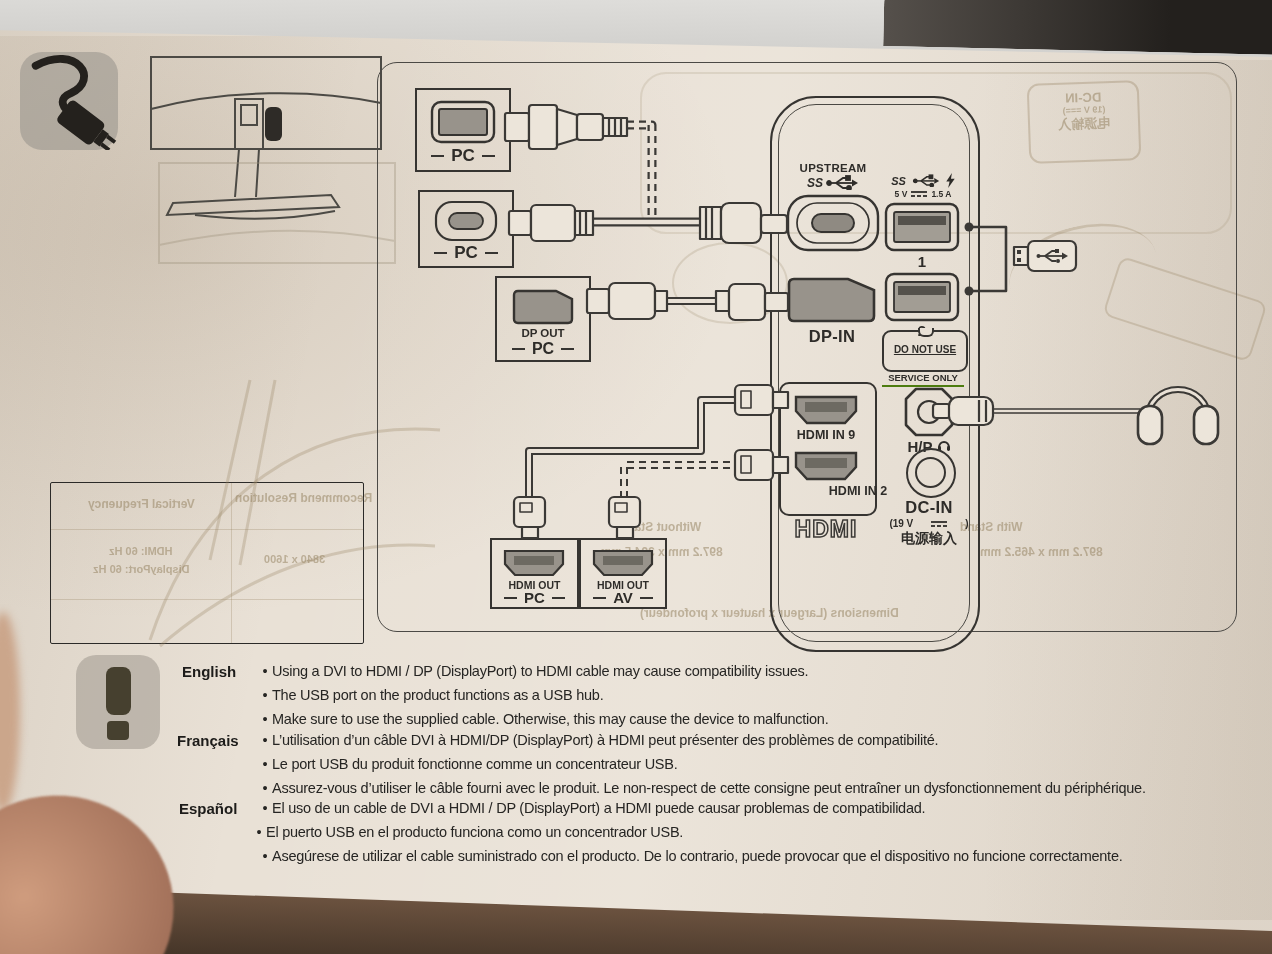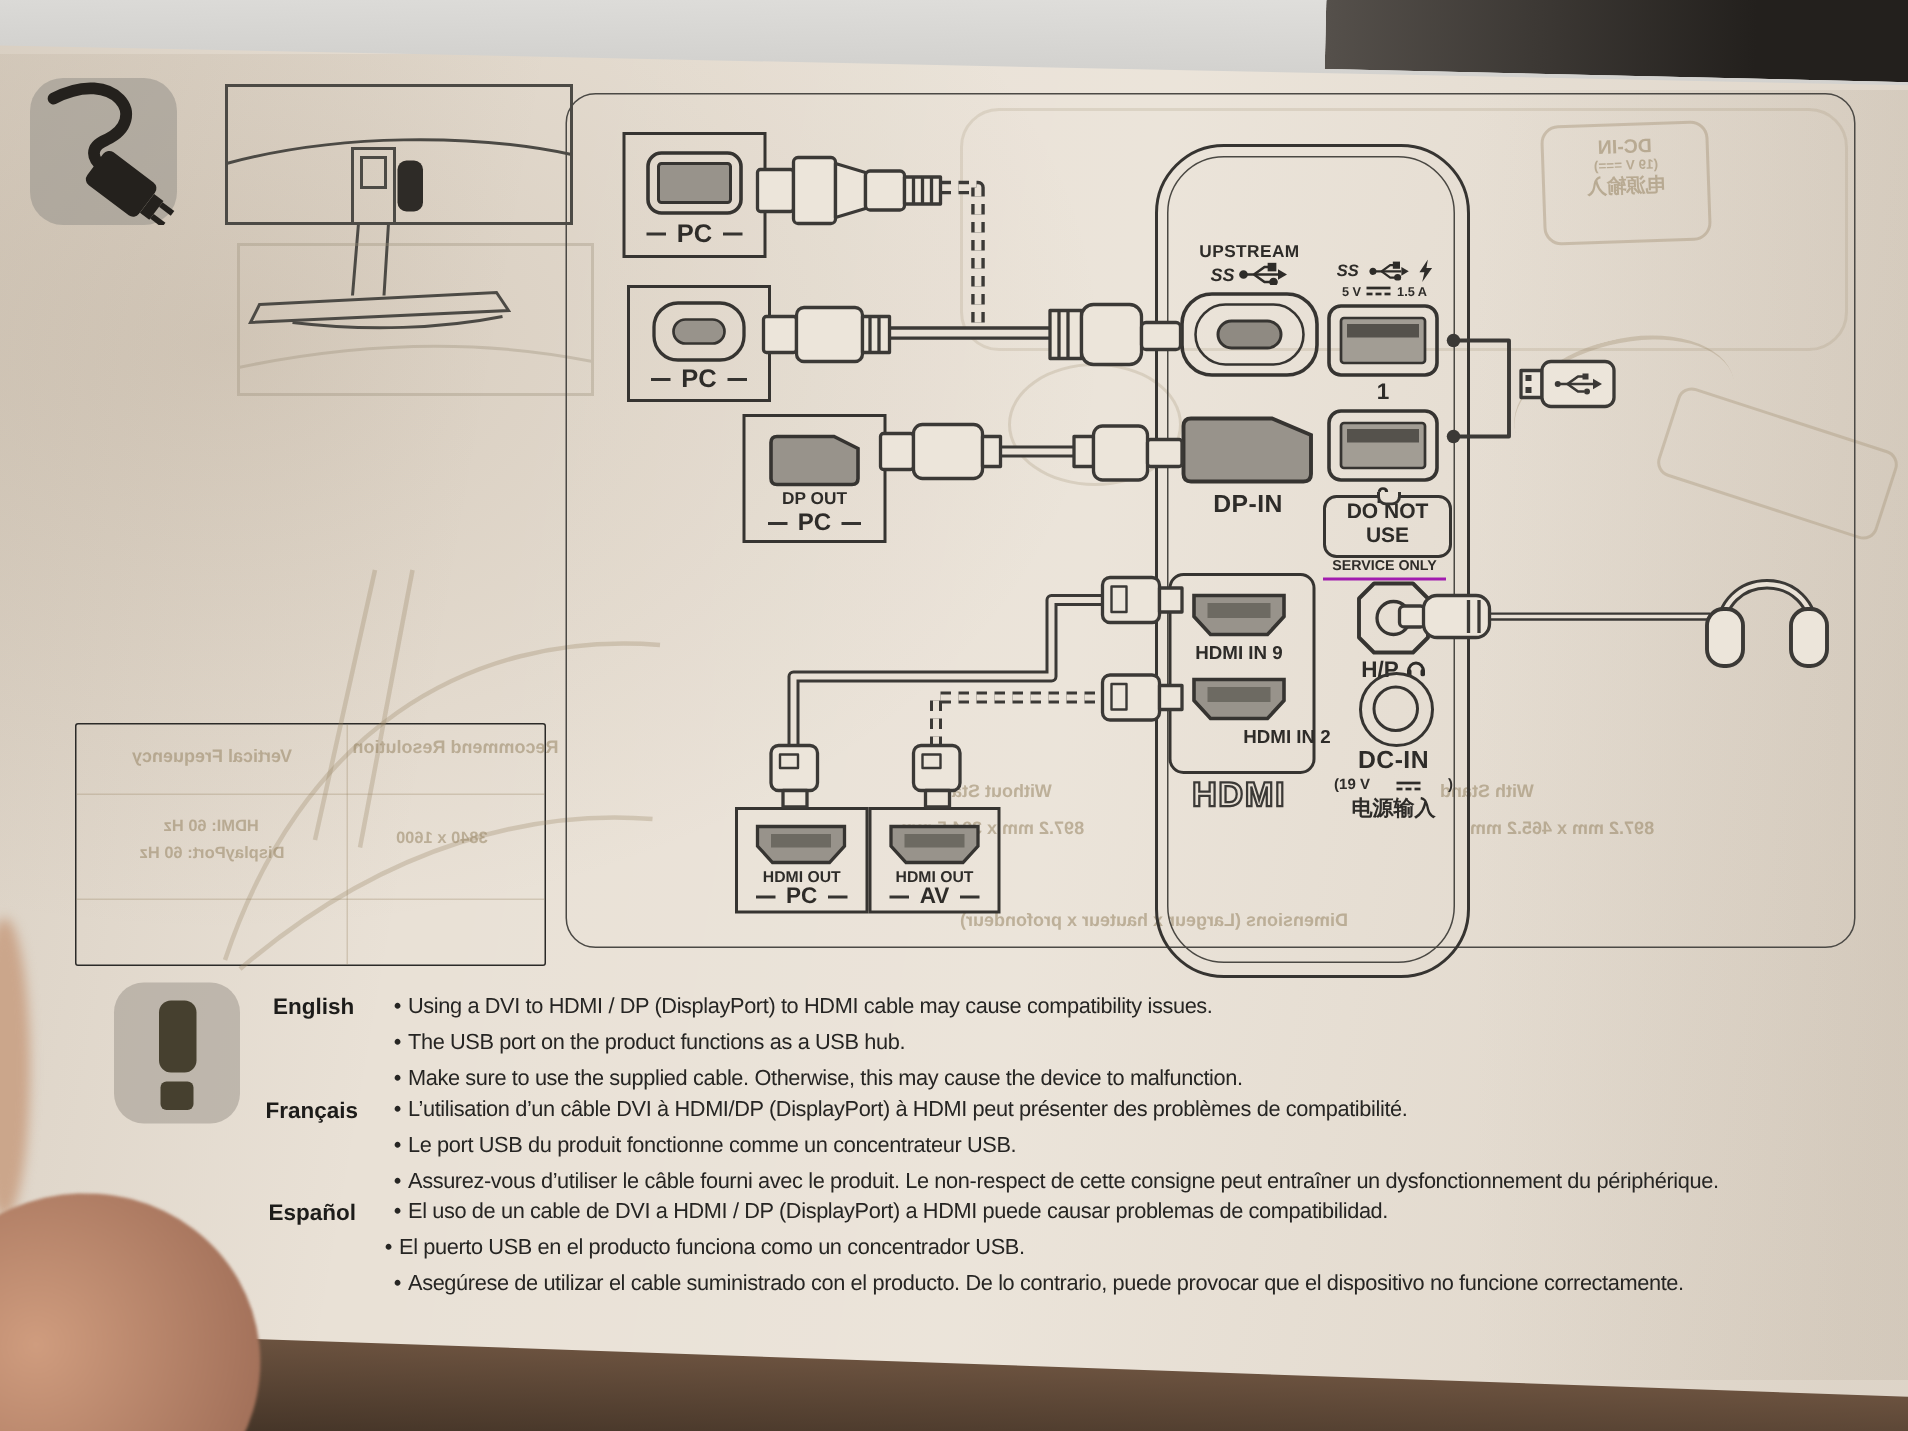--- a/index.html
+++ b/index.html
@@ -263,23 +263,23 @@
   </svg>
   <div class="abs tiny-b" style="left:884px;top:322px;width:76px;font-size:15px;">2</div>
 
   <svg class="abs" style="left:786px;top:276px;" width="92" height="48" viewBox="0 0 92 48">
     <path d="M8,3 H62 L88,14 V40 Q88,45 83,45 H8 Q3,45 3,40 V8 Q3,3 8,3 Z" fill="#98938b" stroke="#363431" stroke-width="2.6"></path>
   </svg>
   <div class="abs tiny-b" style="left:786px;top:327px;width:92px;font-size:16.5px;letter-spacing:.3px;">DP-IN</div>
 
   <div class="abs dnu" style="left:882px;top:330px;width:82px;height:38px;text-align:center;">
     <div class="abs" style="left:34px;top:-4px;width:12px;height:7px;background:#e9e1d6;border-bottom-left-radius:6px;border-bottom-right-radius:6px;border:2px solid #363431;border-top:none;"></div>
-    <div class="tiny-b" style="font-size:14px;">DO NOT USE</div>
-  </div>
-  <div class="abs tiny-b" style="left:882px;top:372px;width:82px;font-size:9.5px;border-bottom:2px solid #a21caf;padding-bottom:2px;">SERVICE ONLY</div>
+    <div class="tiny-b" style="font-size:10px;margin-top:12px;text-decoration:underline;">DO NOT USE</div>
+  </div>
+  <div class="abs tiny-b" style="left:882px;top:372px;width:82px;font-size:9.5px;border-bottom:2px solid #4d7c0f;padding-bottom:2px;">SERVICE ONLY</div>
 
   <svg class="abs" style="left:903px;top:386px;" width="52" height="52" viewBox="0 0 52 52">
     <path d="M13,3 H39 L49,13 V39 L39,49 H13 L3,39 V13 Z" fill="none" stroke="#363431" stroke-width="2.6" stroke-linejoin="round"></path>
     <circle cx="26" cy="26" r="11" fill="none" stroke="#363431" stroke-width="2.2"></circle>
   </svg>
   <div class="abs" style="left:892px;top:438px;width:74px;display:flex;justify-content:center;align-items:flex-start;gap:4px;">
     <span class="tiny-b" style="font-size:15px;">H/P</span>
     <svg width="14" height="13" viewBox="0 0 14 13">
       <path d="M2,10 C2,2 12,2 12,10" fill="none" stroke="#2e2c29" stroke-width="2"></path>
       <rect x="1" y="8" width="3" height="5" rx="1.4" fill="#2e2c29"></rect>

